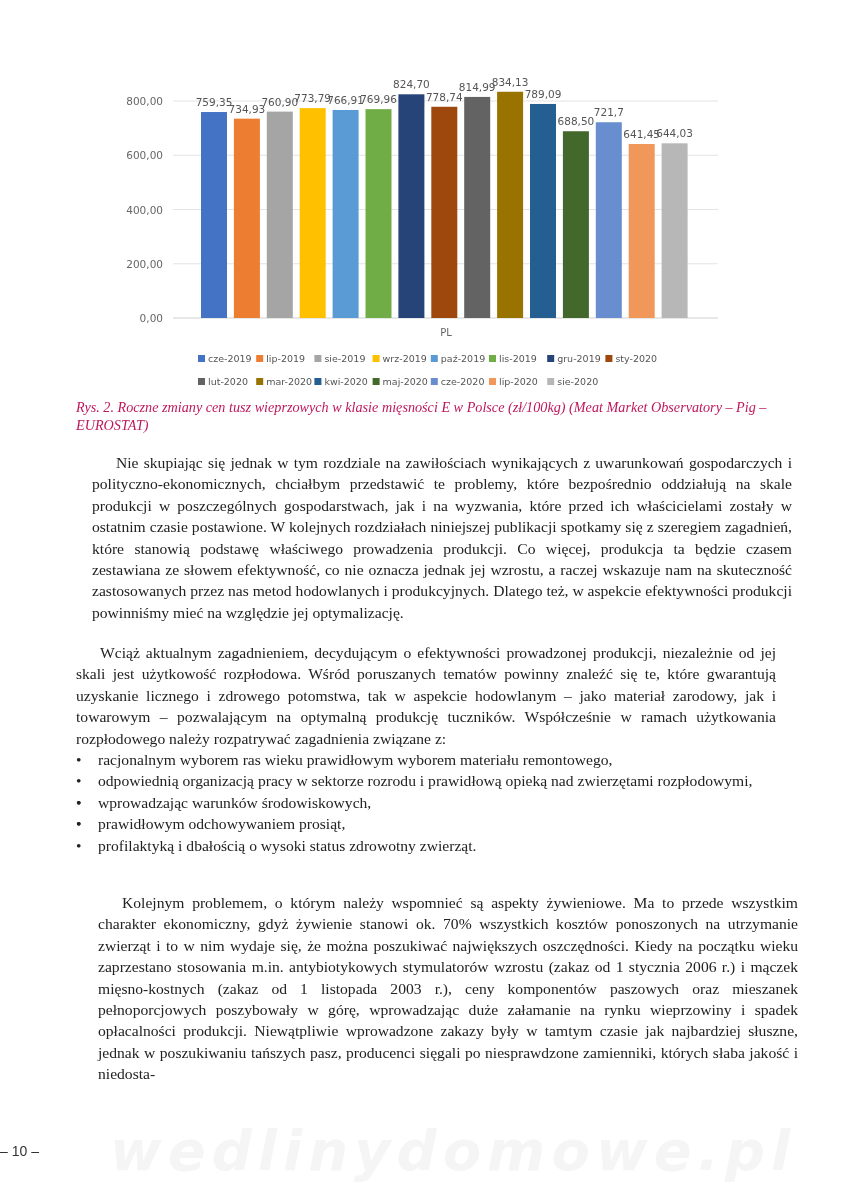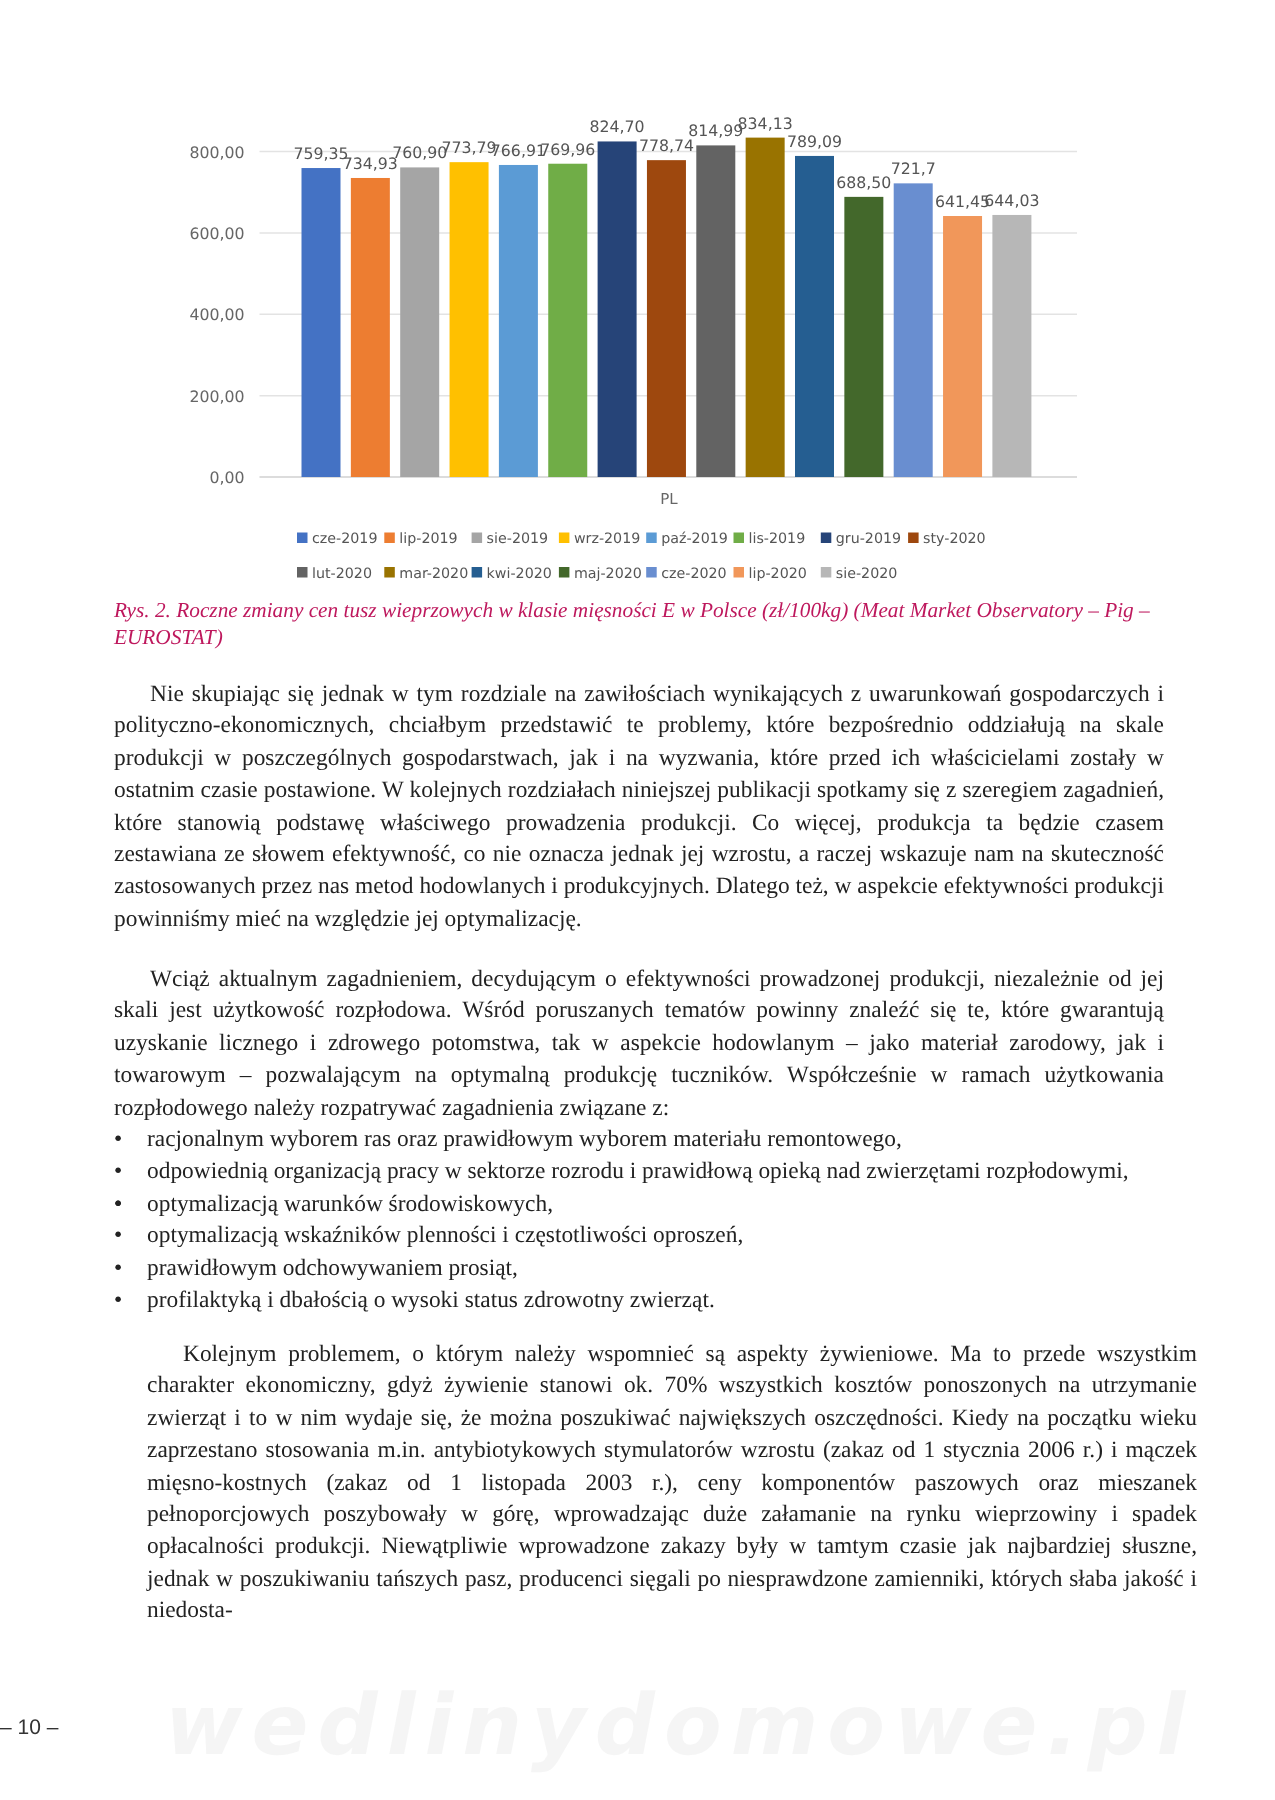--- a/index.html
+++ b/index.html
@@ -5,21 +5,21 @@
   html, body { margin:0; padding:0; background:#fff; }
   body { width:850px; height:1200px; position:relative; overflow:hidden; font-family:"DejaVu Serif", serif; color:#222; }
   #chart { position:absolute; left:0; top:0; width:850px; height:395px; }
   #chart text.tick { font-family:"DejaVu Sans", sans-serif; font-size:10.5px; fill:#666; }
   #chart text.dlabel { font-family:"DejaVu Sans", sans-serif; font-size:10.5px; fill:#555; }
   #chart text.cat { font-family:"DejaVu Sans", sans-serif; font-size:10px; fill:#666; }
   #chart text.leg { font-family:"DejaVu Sans", sans-serif; font-size:9.5px; fill:#555; }
   .caption { position:absolute; left:76px; top:398px; width:700px; font-family:"Liberation Serif", serif; font-style:italic; font-size:14.2px; line-height:18px; color:#be185d; }
   .body-text { position:absolute; left:76px; width:700px; font-family:"Liberation Serif", serif; font-size:15.6px; line-height:21.4px; color:#222; text-align:justify; }
   .body-text p { margin:0; text-indent:24px; }
-  .p1 { top:452px; }
+  .p1 { top:452px;margin-left:16px; }
   .p2 { top:642px; }
   .bullets { position:absolute; left:76px; top:749px; width:700px; margin:0; padding:0; list-style:none; font-family:"Liberation Serif", serif; font-size:15.6px; line-height:21.4px; color:#222; }
   .bullets li { position:relative; padding-left:22px; }
   .bullets li .dot { position:absolute; left:0; top:0; }
   .p3 { top:892px;margin-left:22px; }
   .pagenum { position:absolute; left:0; width:717px; top:1143px; font-family:"Liberation Sans", sans-serif; font-size:14px; color:#333; }
   .watermark { position:absolute; left:110px; top:1118px; font-family:"DejaVu Sans", sans-serif; font-weight:bold; font-size:56px; color:rgba(200,200,200,0.18); letter-spacing:6px; pointer-events:none;font-style:italic; }
 </style>
 </head>
 <body>
@@ -111,25 +111,25 @@
 <div class="caption">Rys. 2. Roczne zmiany cen tusz wieprzowych w klasie mięsności E w Polsce (zł/100kg) (Meat Market Observatory – Pig – EUROSTAT)</div>
 
 <div class="body-text p1">
     <p>Nie skupiając się jednak w tym rozdziale na zawiłościach wynikających z uwarunkowań gospodarczych i polityczno-ekonomicznych, chciałbym przedstawić te problemy, które bezpośrednio oddziałują na skale produkcji w poszczególnych gospodarstwach, jak i na wyzwania, które przed ich właścicielami zostały w ostatnim czasie postawione. W kolejnych rozdziałach niniejszej publikacji spotkamy się z szeregiem zagadnień, które stanowią podstawę właściwego prowadzenia produkcji. Co więcej, produkcja ta będzie czasem zestawiana ze słowem efektywność, co nie oznacza jednak jej wzrostu, a raczej wskazuje nam na skuteczność zastosowanych przez nas metod hodowlanych i produkcyjnych. Dlatego też, w aspekcie efektywności produkcji powinniśmy mieć na względzie jej optymalizację.</p>
   </div>
 <div class="body-text p2">
     <p>Wciąż aktualnym zagadnieniem, decydującym o efektywności prowadzonej produkcji, niezależnie od jej skali jest użytkowość rozpłodowa. Wśród poruszanych tematów powinny znaleźć się te, które gwarantują uzyskanie licznego i zdrowego potomstwa, tak w aspekcie hodowlanym – jako materiał zarodowy, jak i towarowym – pozwalającym na optymalną produkcję tuczników. Współcześnie w ramach użytkowania rozpłodowego należy rozpatrywać zagadnienia związane z:</p>
   </div>
 
 <ul class="bullets">
-  <li><span class="dot">•</span><span>racjonalnym wyborem ras oraz prawidłowym wyborem materiału remontowego,</span></li>
+  <li><span class="dot">•</span><span>racjonalnym wyborem ras wieku prawidłowym wyborem materiału remontowego,</span></li>
   <li><span class="dot">•</span><span>odpowiednią organizacją pracy w sektorze rozrodu i prawidłową opieką nad zwierzętami rozpłodowymi,</span></li>
   <li><span class="dot">•</span></li>
-  <li><span class="dot">•</span><span>optymalizacją warunków środowiskowych,</span></li>
-  <li><span class="dot">•</span><span>optymalizacją wskaźników plenności i częstotliwości oproszeń,</span></li>
+  <li><span class="dot">•</span><span>wprowadzając warunków środowiskowych,</span></li>
+  <li><span class="dot">•</span></li>
   <li><span class="dot">•</span><span>prawidłowym odchowywaniem prosiąt,</span></li>
   <li><span class="dot">•</span><span>profilaktyką i dbałością o wysoki status zdrowotny zwierząt.</span></li>
 </ul>
 
 <div class="body-text p3">
     <p>Kolejnym problemem, o którym należy wspomnieć są aspekty żywieniowe. Ma to przede wszystkim charakter ekonomiczny, gdyż żywienie stanowi ok. 70% wszystkich kosztów ponoszonych na utrzymanie zwierząt i to w nim wydaje się, że można poszukiwać największych oszczędności. Kiedy na początku wieku zaprzestano stosowania m.in. antybiotykowych stymulatorów wzrostu (zakaz od 1 stycznia 2006 r.) i mączek mięsno-kostnych (zakaz od 1 listopada 2003 r.), ceny komponentów paszowych oraz mieszanek pełnoporcjowych poszybowały w górę, wprowadzając duże załamanie na rynku wieprzowiny i spadek opłacalności produkcji. Niewątpliwie wprowadzone zakazy były w tamtym czasie jak najbardziej słuszne, jednak w poszukiwaniu tańszych pasz, producenci sięgali po niesprawdzone zamienniki, których słaba jakość i niedosta-</p>
   </div>
 
 <div class="watermark">wedlinydomowe.pl</div>
 <div class="pagenum">– 10 –</div>

